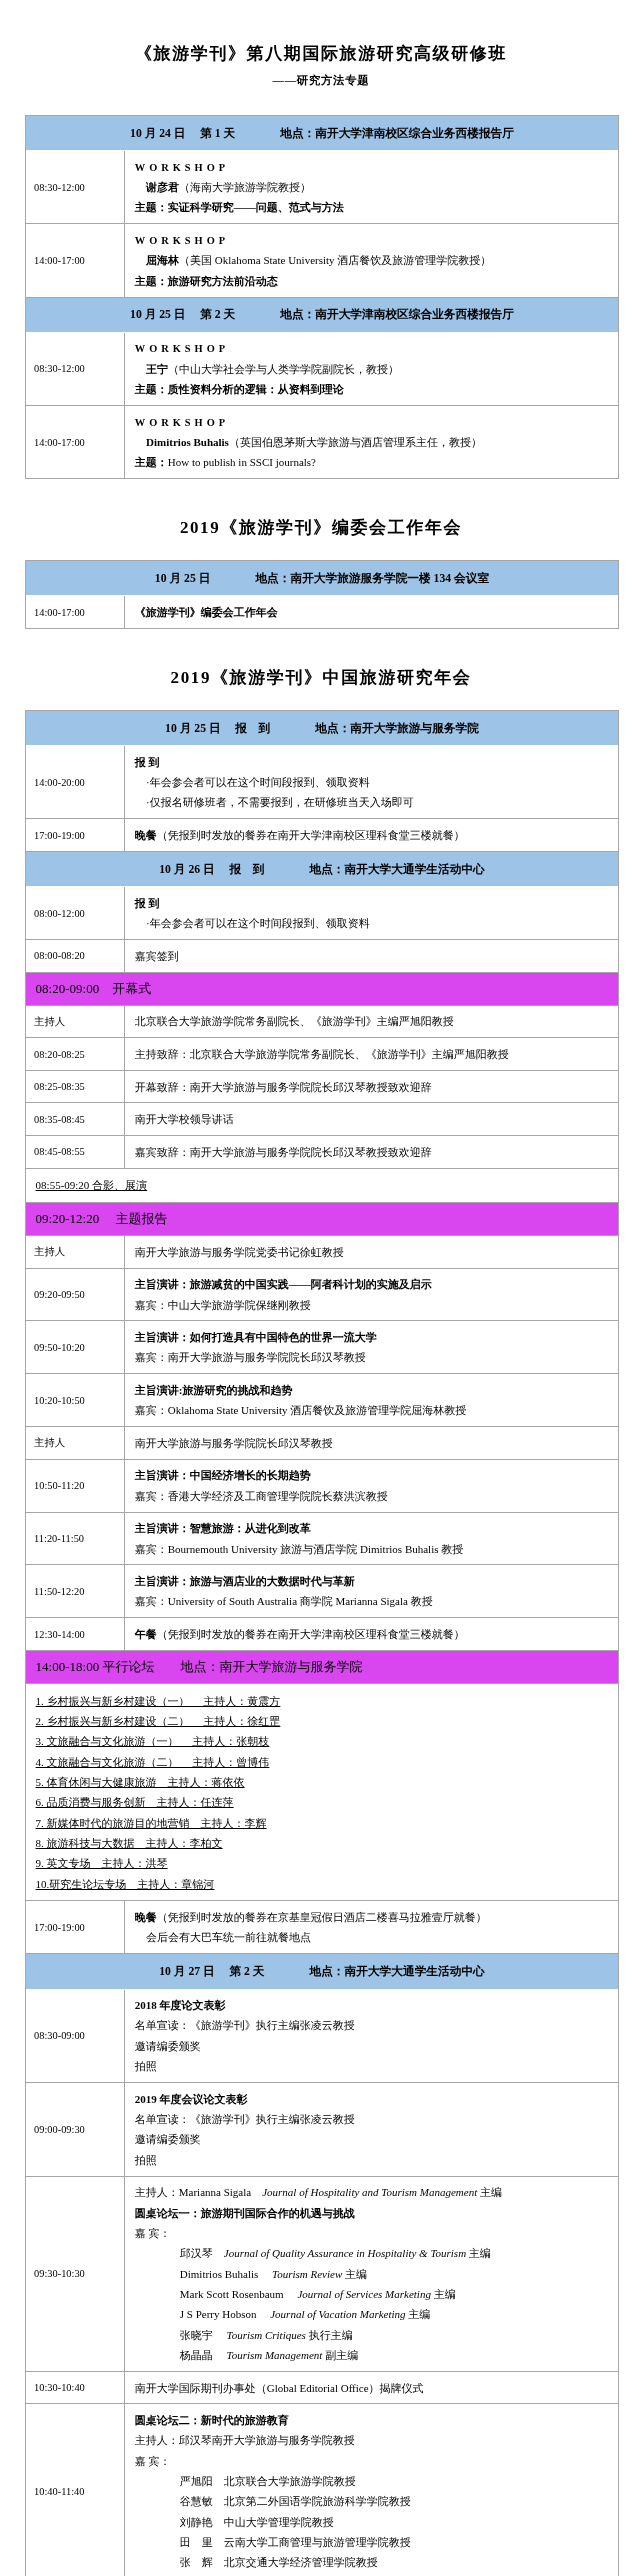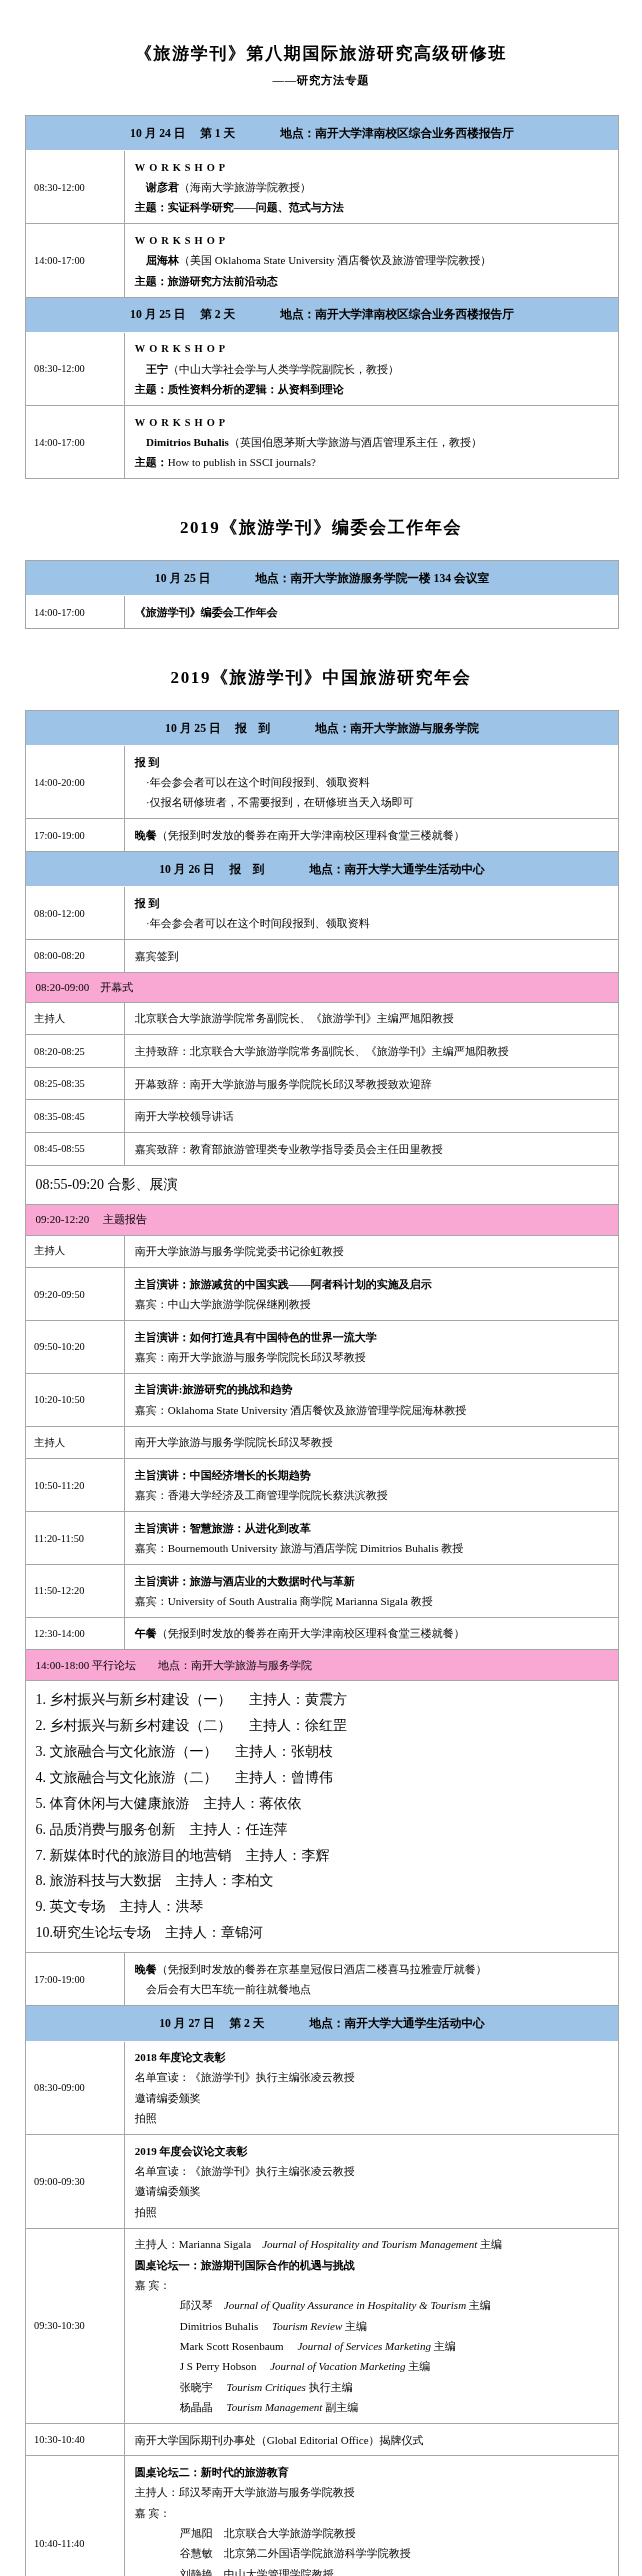--- a/index.html
+++ b/index.html
@@ -4,22 +4,22 @@
 <style>
   html,body{margin:0;padding:0;background:#ffffff;}
   body{width:642px;min-height:2576px;font-family:"Liberation Serif","DejaVu Serif",serif;color:#000;}
   .doc{width:592px;margin:0 auto;padding-top:42px;padding-bottom:129px;}
   .title{font-size:17px;font-weight:bold;text-align:center;margin:0 0 8px 0;letter-spacing:1.6px;}
   .title.mid{margin-top:37px;margin-bottom:21px;}
   .subtitle{font-size:11.3px;font-weight:bold;text-align:center;margin:3.2px 0 27px 0;letter-spacing:0.8px;}
   .ctable{width:100%;border:0.8px solid #a6a6a6;border-bottom:none;margin-bottom:3.2px;}
   .trow{display:flex;border-bottom:0.8px solid #a6a6a6;background:#fff;align-items:stretch;}
   .trow.header{background:#9DC3E6;font-weight:bold;font-size:11.7px;justify-content:center;gap:45px;padding:9.6px 8px;border-bottom:1.6px solid #ffffff;}
-  .trow.subheader{background:#f9a8d4;padding:7.2px 9.6px;font-size:11px;}
-  .trow.fullrow{display:block;padding:6.4px 9.6px;font-size:14px;}
+  .trow.subheader{background:#d946ef;padding:7.2px 9.6px;font-size:13px;}
+  .trow.fullrow{display:block;padding:6.4px 9.6px;font-size:11px;text-decoration:underline;}
   .time{flex:0 0 87px;padding:5.6px 3.2px 5.6px 8px;font-size:10.4px;display:flex;align-items:center;border-right:0.8px solid #a6a6a6;text-align:right;}
   .content{flex:1;padding:5.6px 9.6px;font-size:11px;}
   .line{line-height:1.85;}
   .ind1{padding-left:11.3px;}
   .ind2{padding-left:45px;}
   .b{font-weight:bold;}
   .i{font-style:italic;}
   .ls{font-weight:bold;letter-spacing:4px;font-size:10.4px;}
 </style>
 </head>
@@ -145,21 +145,21 @@
       </div>
       <div class="trow">
         <div class="time">08:35-08:45</div>
         <div class="content">
           <div class="line"><span>南开大学校领导讲话</span></div>
         </div>
       </div>
       <div class="trow">
         <div class="time">08:45-08:55</div>
         <div class="content">
-          <div class="line"><span>嘉宾致辞：教育部旅游管理类专业教学指导委员会主任田里教授</span></div>
+          <div class="line"><span>嘉宾致辞：南开大学旅游与服务学院院长邱汉琴教授致欢迎辞</span></div>
         </div>
       </div>
       <div class="trow fullrow">
         <div class="line"><span>08:55-09:20 合影、展演</span></div>
       </div>
       <div class="trow subheader">
         <span>09:20-12:20　 主题报告</span>
       </div>
       <div class="trow">
         <div class="time">主持人</div>

